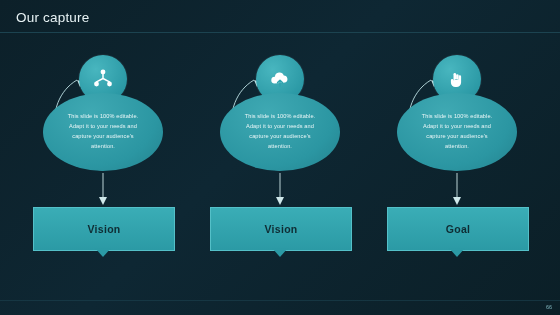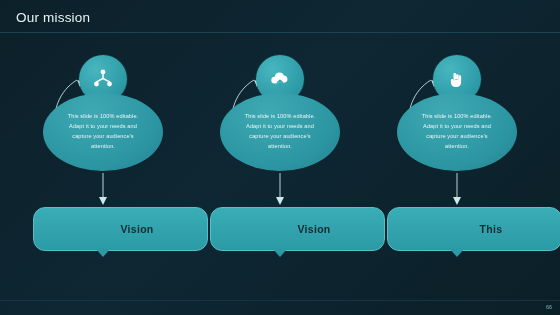--- a/index.html
+++ b/index.html
@@ -99,28 +99,27 @@
     pointer-events: none;
   }
 
   
   .callout {
     position: absolute;
     left: 0px;
     top: 152px;
     width: 140px;
     height: 42px;
-    border-radius: 12px;
+    border-radius: 0;
     background: #2fa7b1;
     background: linear-gradient(180deg, #3aadb6 0%, #2b9aa5 100%);
     display: flex;
     align-items: center;
     justify-content: center;
     border: 1px solid #54c0c8;
-    padding-left: 33px;
   }
   .callout-label {
     font-size: 10.5px;
     font-weight: bold;
     color: #0f2c33;
     letter-spacing: 0.3px;
   }
   .callout-tail {
     position: absolute;
     left: 62px;
@@ -155,21 +154,21 @@
     width: 560px;
     height: 1px;
     background: rgba(28,67,80,0.6);
   }
 </style>
 </head>
 <body>
 
 <div id="slide">
 
-  <div id="title">Our mission</div>
+  <div id="title">Our capture</div>
   <div id="title-rule"></div>
 
   <div class="column col-0">
 
     <svg class="connector" viewBox="0 0 140 150">
       <path d="M 70 115 C 14 112, 8 46, 44 25" fill="none" stroke="#bfe3e6" stroke-width="0.9"></path>
       <polygon points="44,25 51,27 47,32" fill="#bfe3e6"></polygon>
     </svg>
 
     <div class="icon-badge">
@@ -243,21 +242,21 @@
     <div class="bubble">
       <div class="bubble-text">This slide is 100% editable. Adapt it to your needs and capture your audience's attention.</div>
     </div>
 
     <svg class="down-arrow" viewBox="0 0 16 34">
       <path d="M8 0 L8 25" stroke="#cfe8ea" stroke-width="0.9" fill="none"></path>
       <polygon points="8,32 4,24 12,24" fill="#cfe8ea"></polygon>
     </svg>
 
     <div class="callout">
-      <span class="callout-label">This</span>
+      <span class="callout-label">Goal</span>
     </div>
     <div class="callout-tail"></div>
   </div>
 
   <div id="footer-rule"></div>
   <div id="page-number">66</div>
 
 </div>
 
 </body></html>

